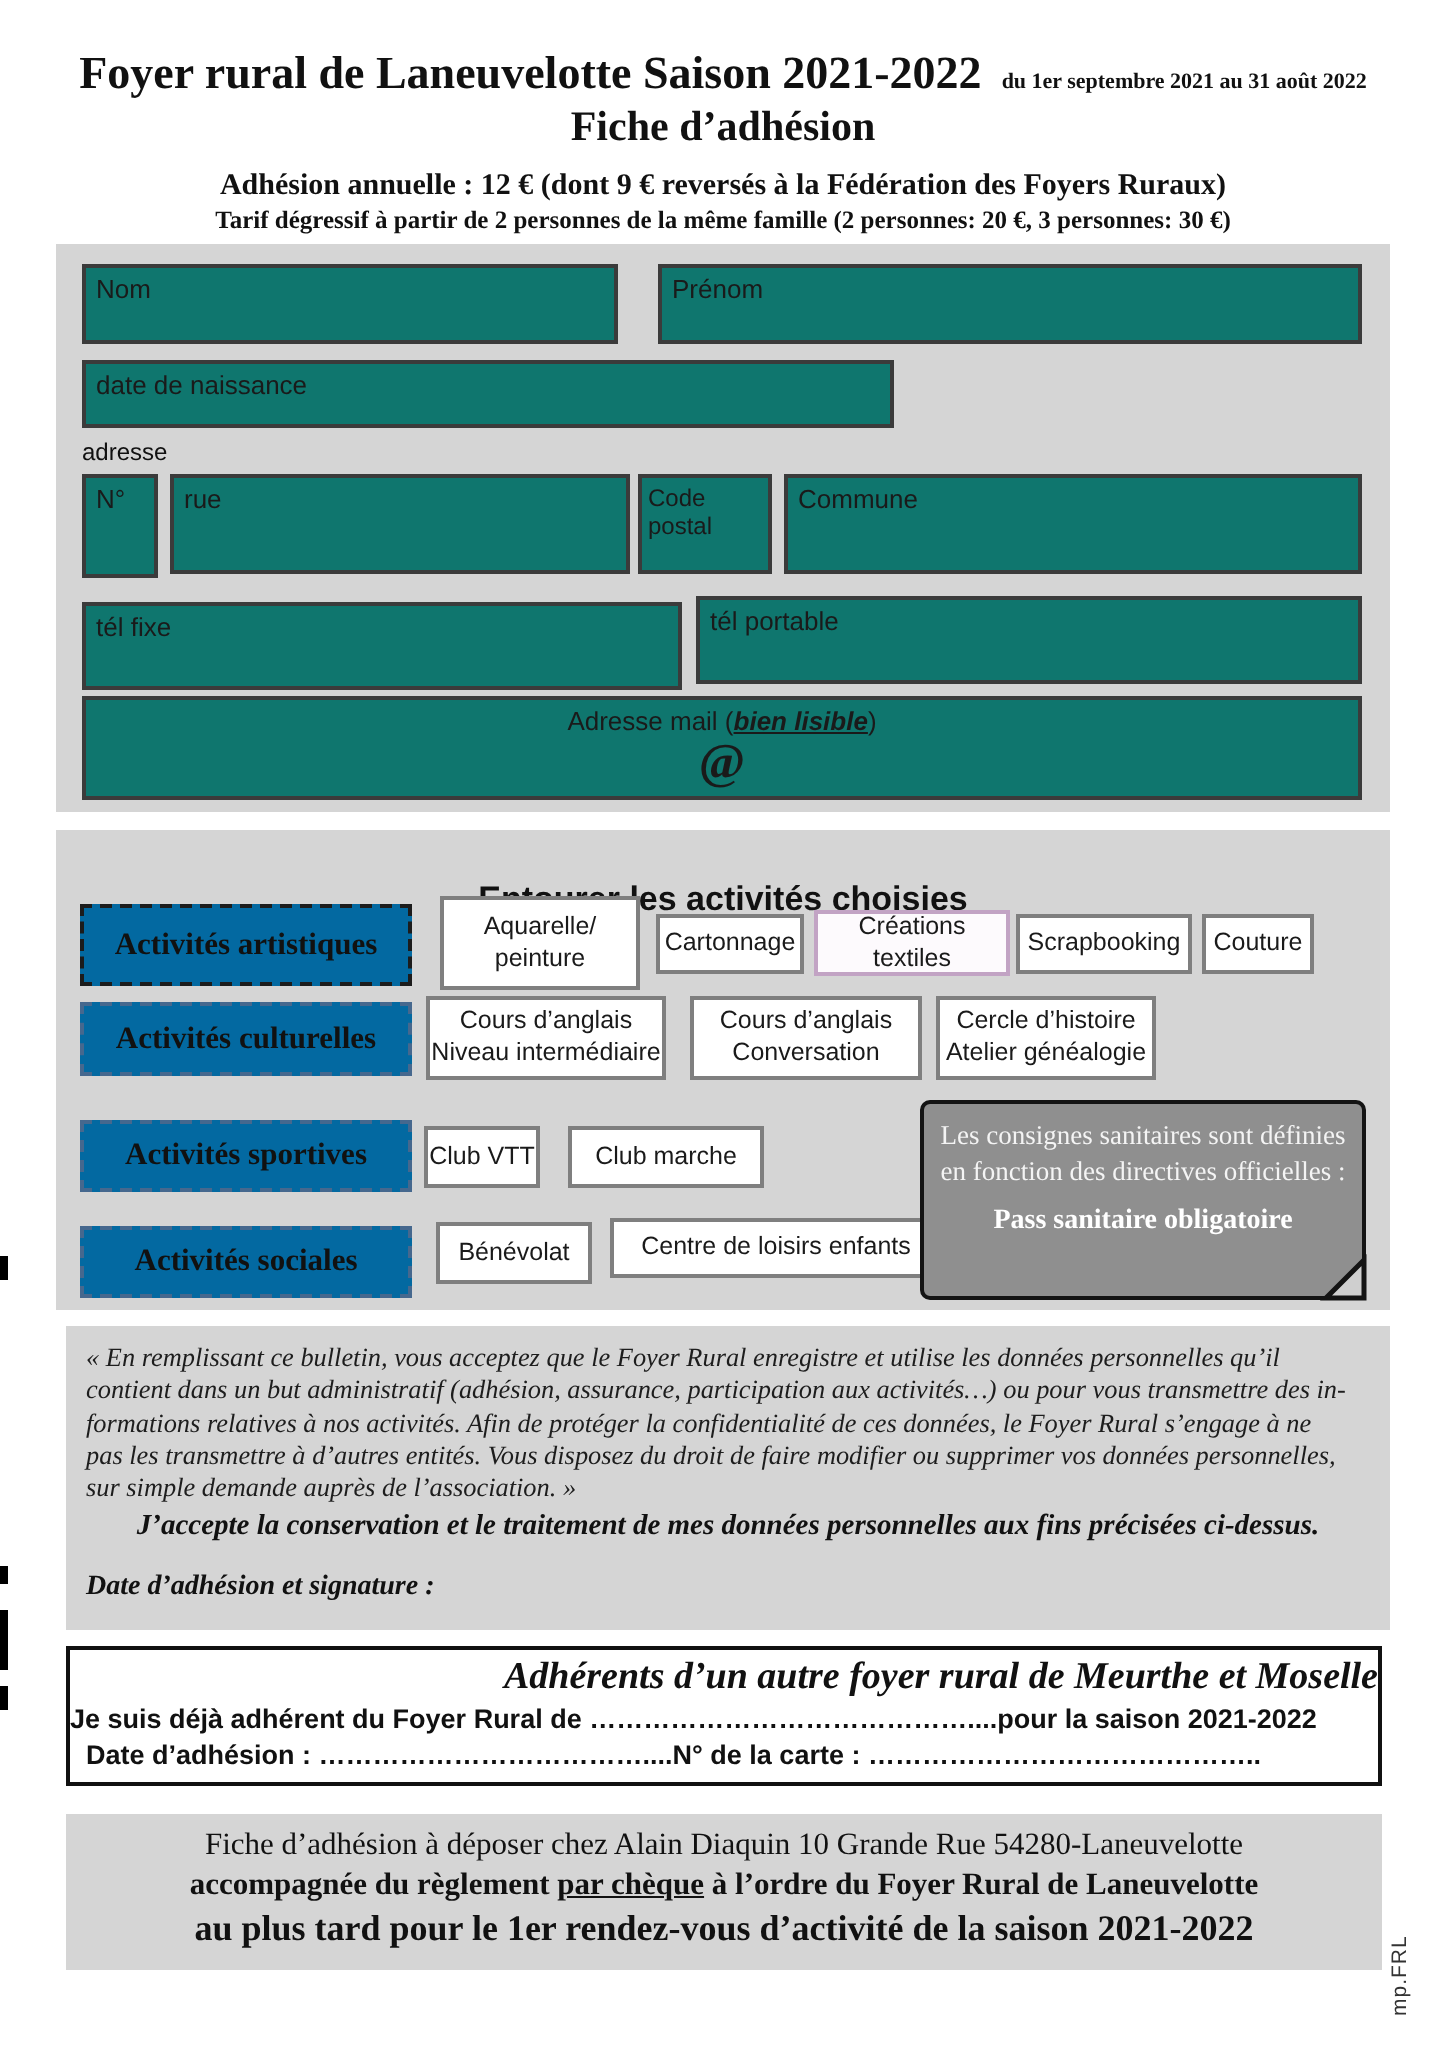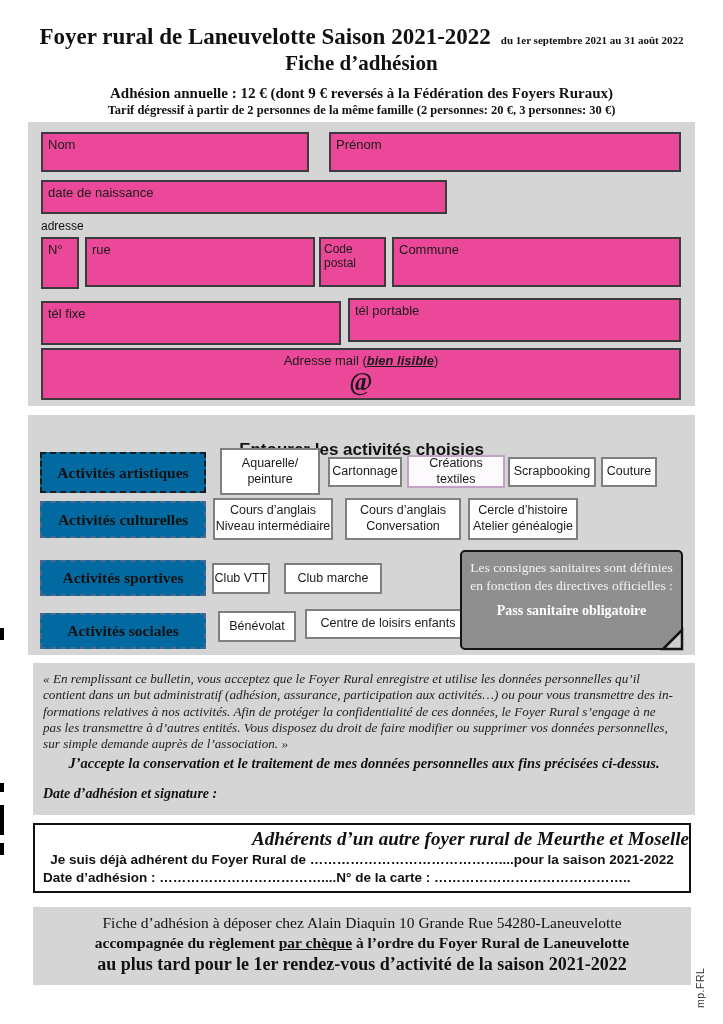--- a/index.html
+++ b/index.html
@@ -17,21 +17,21 @@
   .fee-note{font-size:12.5px;font-weight:bold;margin-top:1px;}
 
   
   .gray{position:absolute;background:#d5d5d5;}
   .sec-form{left:28px;top:122px;width:667px;height:284px;}
   .sec-act{left:28px;top:415px;width:667px;height:240px;}
   .sec-legal{left:33px;top:663px;width:662px;height:152px;}
   .sec-bottom{left:33px;top:907px;width:658px;height:78px;}
 
   
-  .field{position:absolute;background:#ec4899;border:2px solid #3b3b3b;
+  .field{position:absolute;background:#0f766e;border:2px solid #3b3b3b;
     font-family:"Liberation Sans", sans-serif;font-size:13px;color:#1a1a1a;
     padding:3px 5px;box-sizing:border-box;}
   .f-nom{left:13px;top:10px;width:268px;height:40px;}
   .f-prenom{left:301px;top:10px;width:352px;height:40px;}
   .f-naiss{left:13px;top:58px;width:406px;height:34px;}
   .adresse-label{position:absolute;left:13px;top:97px;font-family:"Liberation Sans",sans-serif;font-size:12px;}
   .f-num{left:13px;top:115px;width:38px;height:52px;}
   .f-rue{left:57px;top:115px;width:230px;height:50px;}
   .f-cp{left:291px;top:115px;width:67px;height:50px;font-size:12px;padding:3px 3px;}
   .f-commune{left:364px;top:115px;width:289px;height:50px;}
@@ -78,21 +78,21 @@
   
   .legal-text{padding:8px 10px 0 10px;font-style:italic;font-size:13.2px;line-height:1.24;color:#1d1d1d;}
   .legal-text div{white-space:nowrap;}
   .accept-line{text-align:center;font-weight:bold;font-style:italic;font-size:14.5px;margin-top:2px;}
   .sign-line{font-weight:bold;font-style:italic;font-size:14px;margin:14px 0 0 10px;}
 
   
   .adh-box{position:absolute;left:33px;top:823px;width:658px;height:70px;background:#fff;
     border:2px solid #111;box-sizing:border-box;}
   .adh-title{text-align:right;font-weight:bold;font-style:italic;font-size:19px;margin-top:3px;}
-  .adh-line2{text-align:center;font-family:"Liberation Sans",sans-serif;font-weight:bold;font-size:13.5px;margin-top:2px;}
+  .adh-line2{font-family:"Liberation Sans",sans-serif;font-weight:bold;font-size:13.5px;margin-top:2px;}
   .adh-line3{font-family:"Liberation Sans",sans-serif;font-weight:bold;font-size:13.5px;margin:3px 0 0 8px;}
 
   
   .sec-bottom{text-align:center;padding-top:7px;box-sizing:border-box;}
   .bot-line1{font-size:15.5px;}
   .bot-line2{font-size:15.5px;font-weight:bold;margin-top:2px;}
   .bot-line2 .ul{text-decoration:underline;}
   .bot-line3{font-size:18px;font-weight:bold;margin-top:2px;}
 
   .footer-vert{position:absolute;left:694px;top:1008px;transform:rotate(-90deg);transform-origin:0 0;

